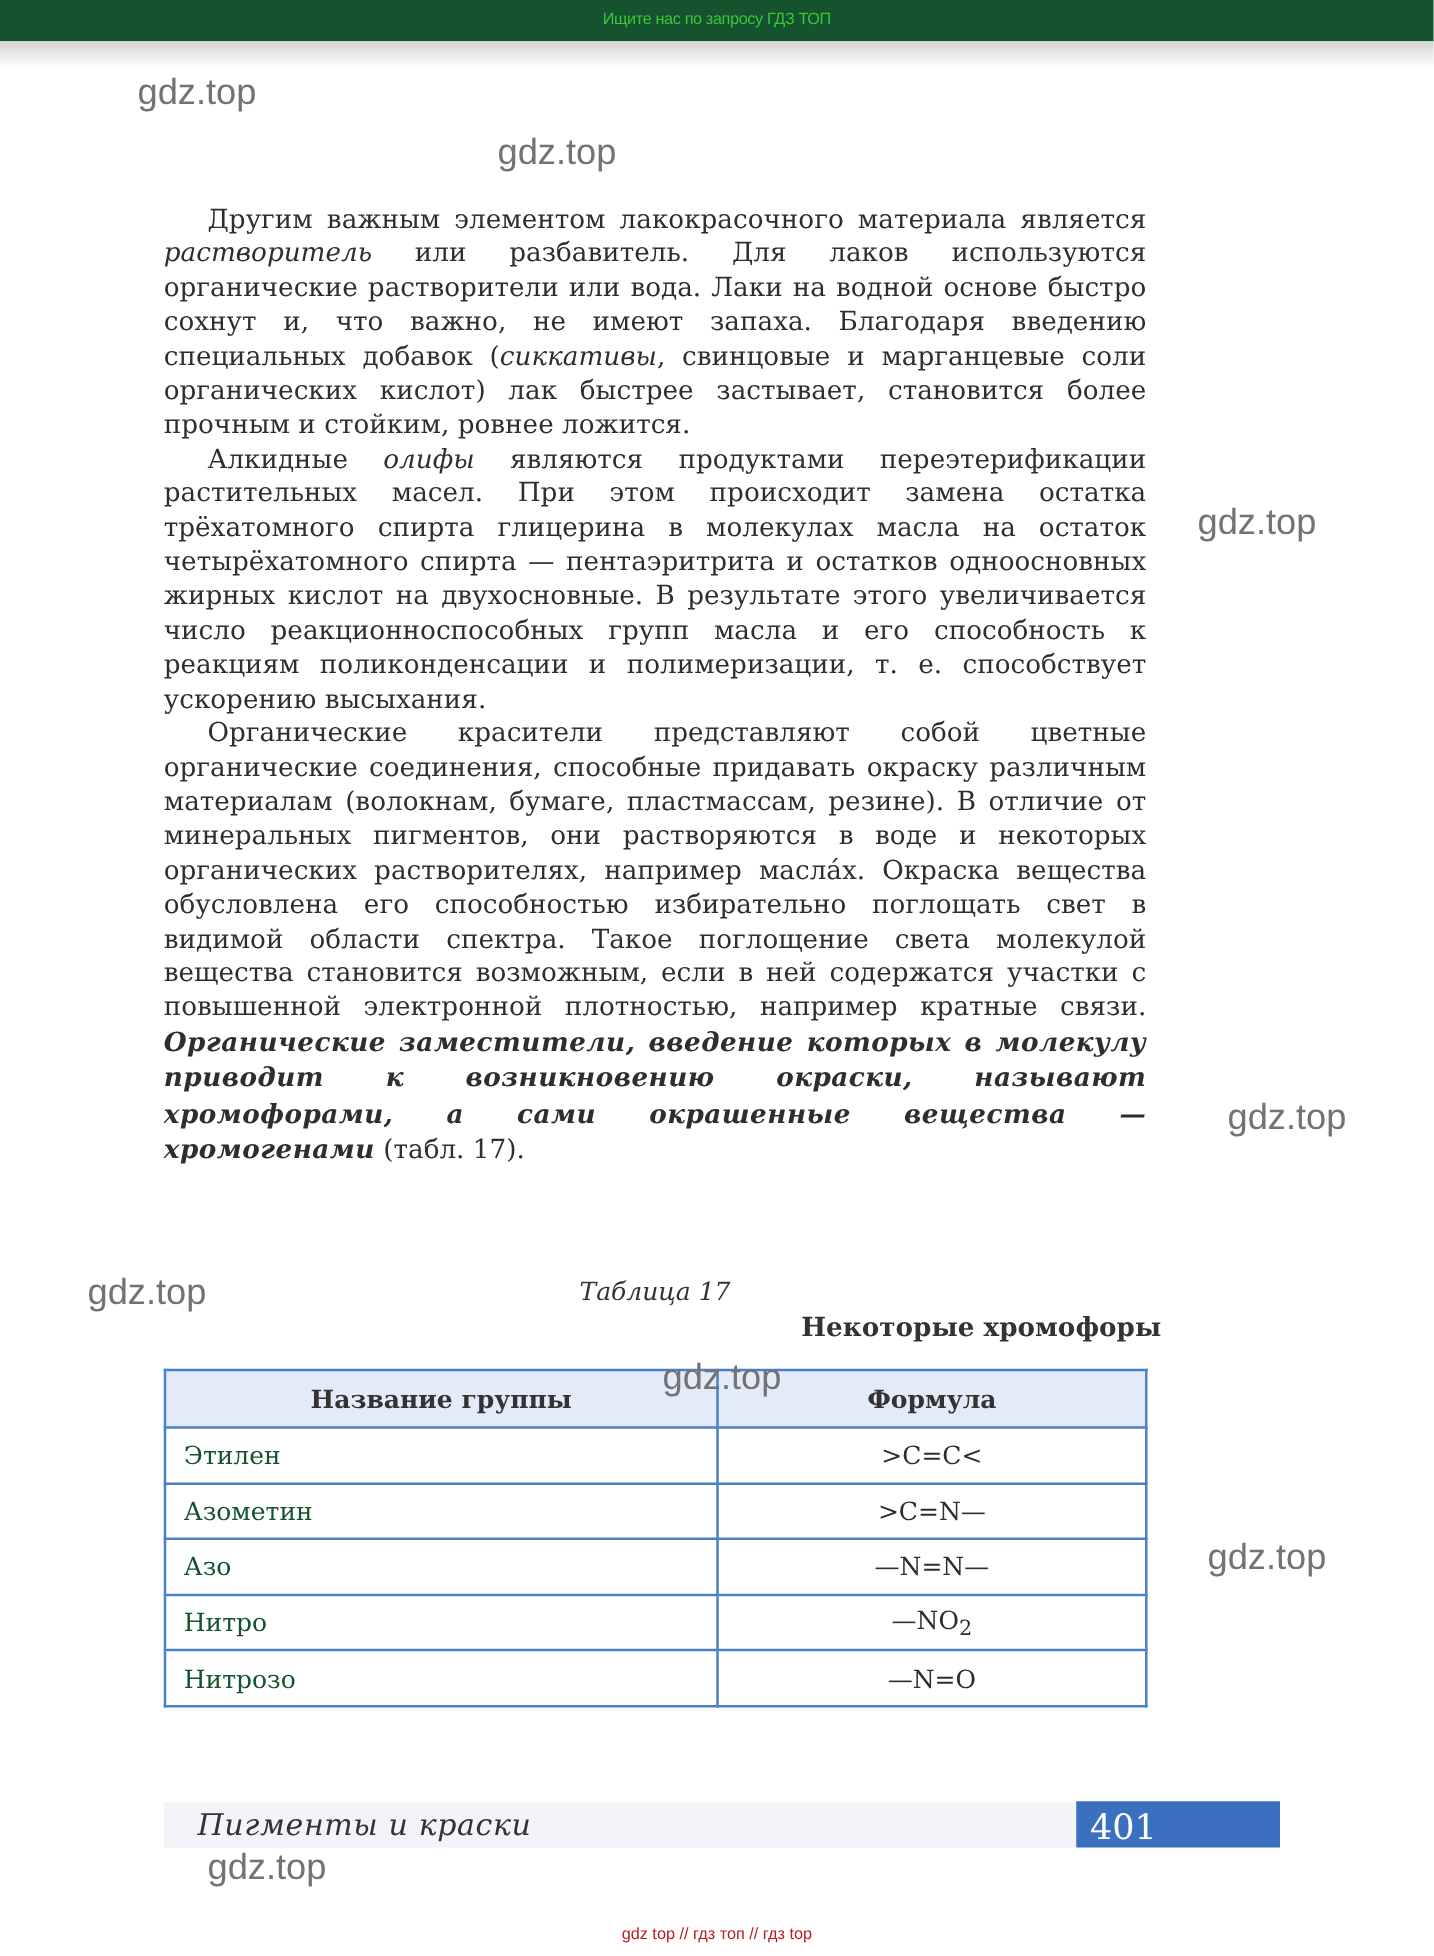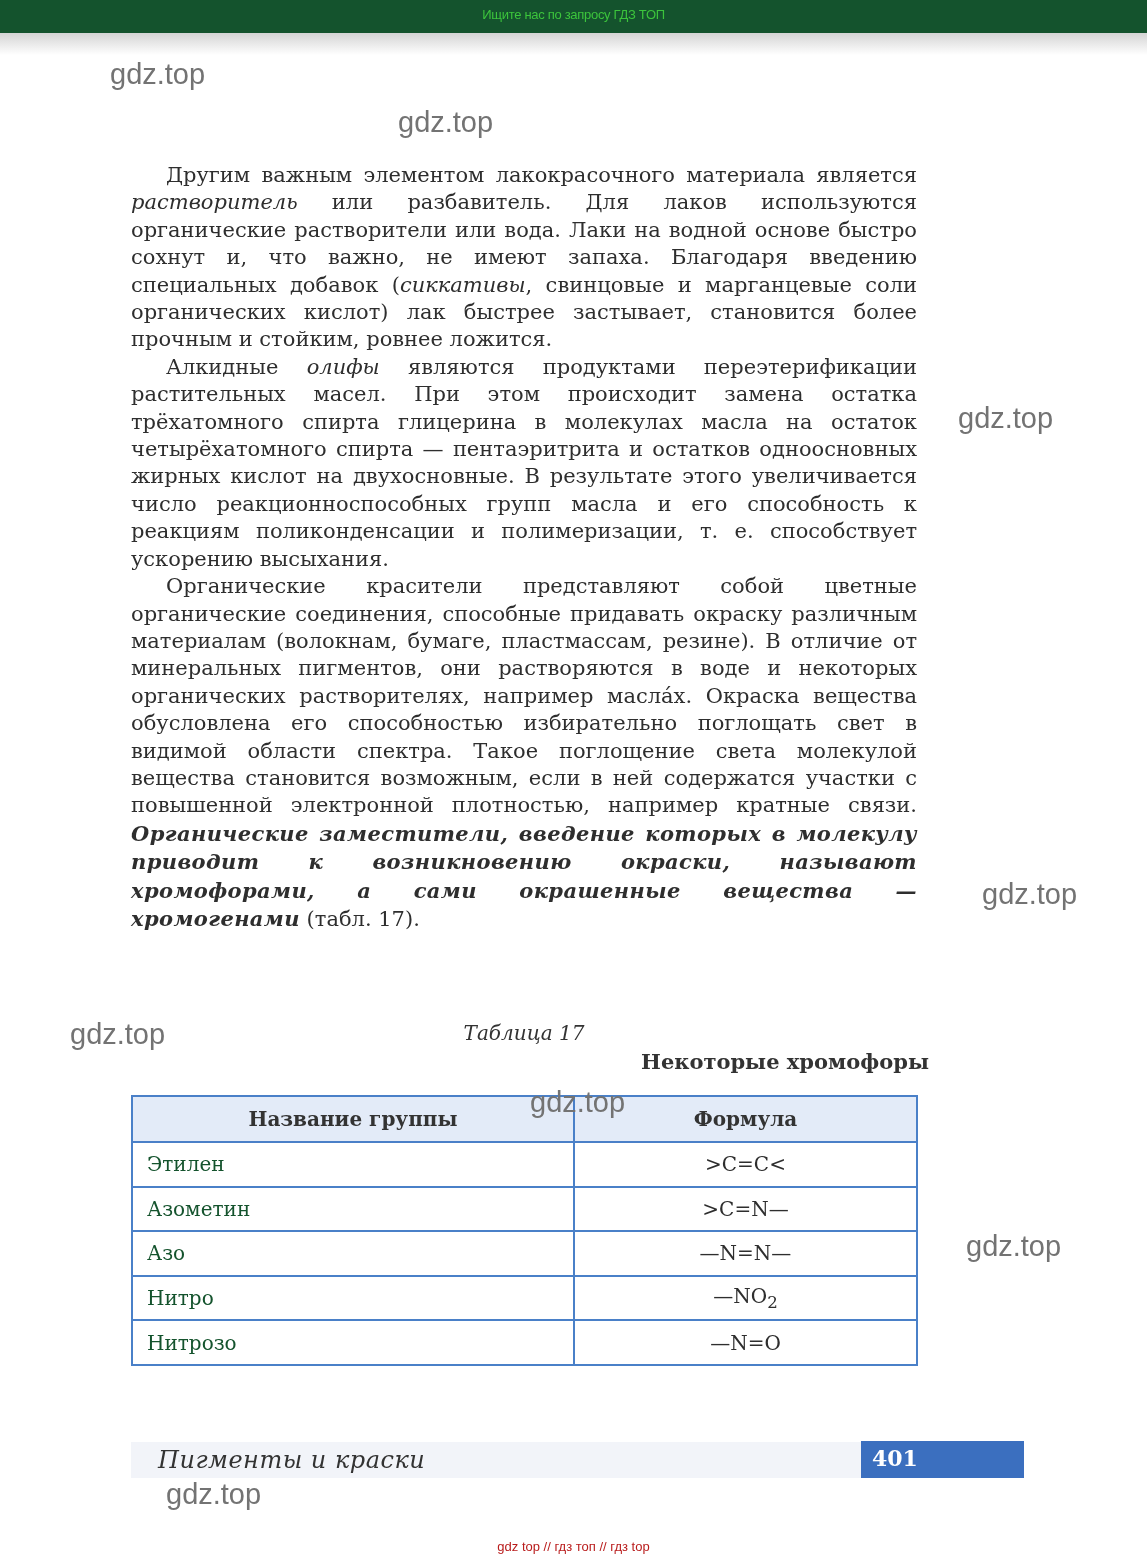--- a/index.html
+++ b/index.html
@@ -23,21 +23,21 @@
   table.chromo { position: absolute; left: 131px; top: 1095px; width: 787px; border-collapse: collapse; font-size: 20px; }
   table.chromo th, table.chromo td { border: 2px solid #4a80c8; height: 42.6px; padding: 0; }
   table.chromo th { background: #e3ebf8; font-weight: bold; color: #333; height: 44px; }
   table.chromo td.name { padding-left: 14px; text-align: left; color: #14532d; }
   table.chromo td.formula { text-align: center; color: #2e2e2e; }
   table.chromo td:first-child, table.chromo th:first-child { width: 426px; margin-top: 20px; }
 
   .footer-band { position: absolute; left: 131px; top: 1442px; width: 730px; height: 36px; background: #f2f4f9; }
   .footer-title { position: absolute; left: 138px; top: 1446px; font-style: italic; font-size: 24px; color: #333; letter-spacing: 0.5px; margin-left: 20px; }
   .page-box { position: absolute; left: 861px; top: 1441px; width: 163px; height: 37px; background: #3b6fbf; }
-  .page-num { position: absolute; left: 872px; top: 1445px; font-weight: bold; font-size: 22px; color: #ffffff; text-align: center; }
+  .page-num { position: absolute; left: 872px; top: 1445px; font-weight: normal; font-size: 28px; color: #ffffff; text-align: center; }
 
   .bottom-links { position: absolute; left: 0; top: 1539px; width: 1147px; text-align: center; font-family: "Liberation Sans", sans-serif; font-size: 13px; color: #b91c1c; }
 </style>
 </head>
 <body>
 
 <div class="topbar">
   <span class="banner">Ищите нас по запросу ГДЗ ТОП</span>
 </div>
 <div class="topbar-shadow"></div>

